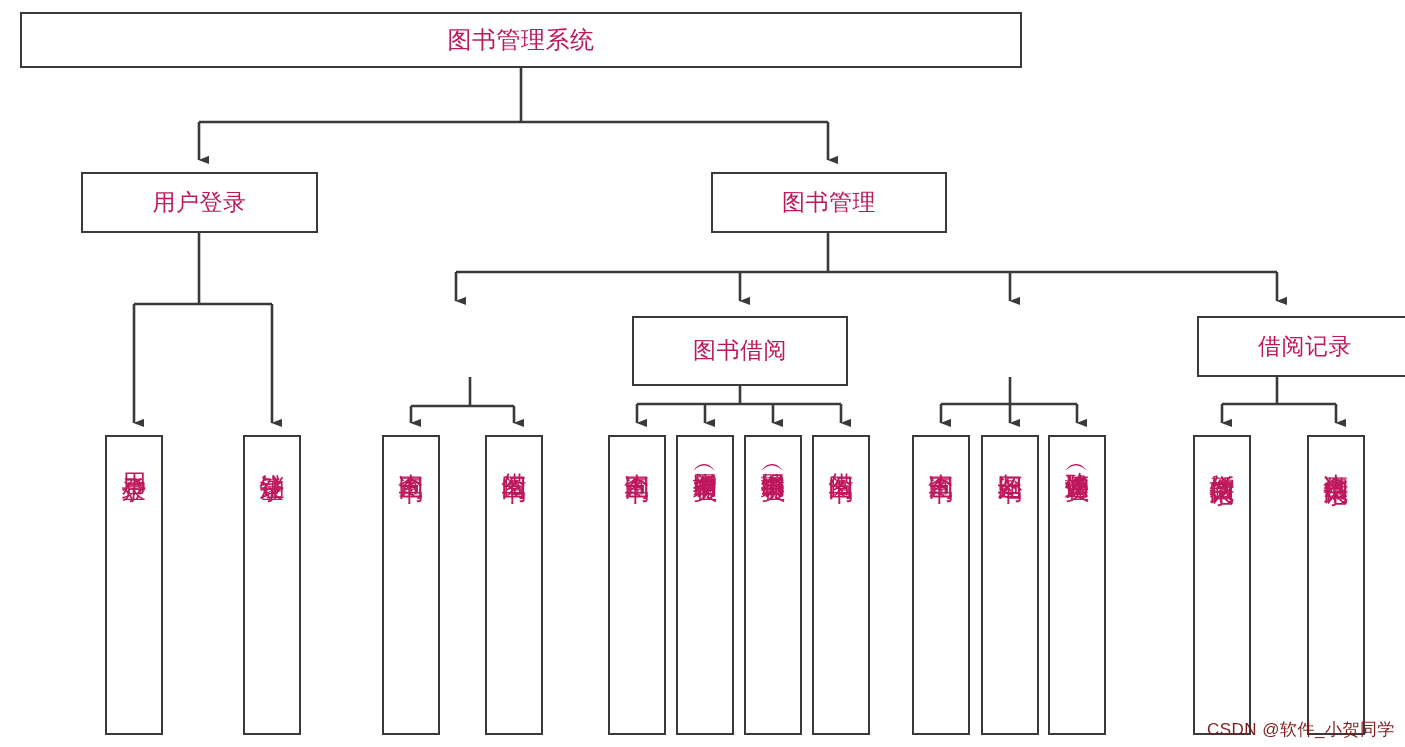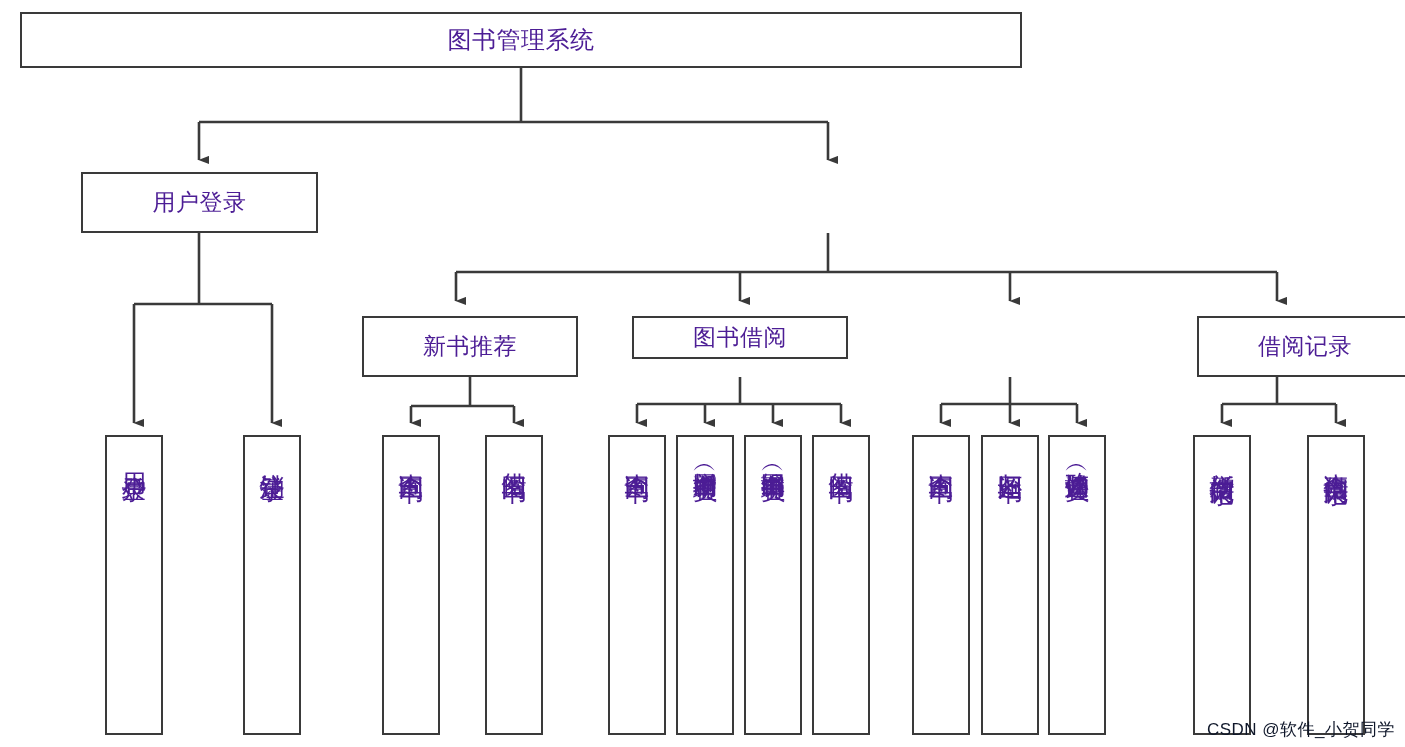--- a/index.html
+++ b/index.html
@@ -25,21 +25,21 @@
     height: 747px;
   }
   .node {
     position: absolute;
     box-sizing: border-box;
     background: #ffffff;
     border: 2.6px solid #3a3a3a;
     display: flex;
     align-items: center;
     justify-content: center;
-    color: #4c1d95;
+    color: #be185d;
   }
   .node-label {
     display: block;
     text-align: center;
     line-height: 1.12;
     white-space: nowrap;
   }
   .node.horizontal .node-label {
     font-size: 23px;
     letter-spacing: 0.5px;
@@ -62,21 +62,21 @@
   }
   .node.vertical.tall-text .node-label {
     font-size: 24px;
     letter-spacing: 1px;
   }
   #watermark {
     position: absolute;
     right: 10px;
     bottom: 6px;
     font-size: 17px;
-    color: #0f172a;
+    color: #7f1d1d;
     letter-spacing: 0.5px;
     white-space: nowrap;
     pointer-events: none;
   }
 </style>
 </head>
 <body>
 
 <div id="diagram-root">
 
@@ -132,26 +132,26 @@
   </svg>
 
   <div class="node root horizontal" style="left:20px; top:12px; width:1002px; height:56px;">
     <span class="node-label">图书管理系统</span>
   </div>
 
   <div class="node horizontal" style="left:81px; top:172px; width:237px; height:61px;">
     <span class="node-label">用户登录</span>
   </div>
 
-
-  <div class="node horizontal" style="left:362px; top:316px; width:216px; height:61px;">
-    <span class="node-label">新书推荐</span>
-  </div>
-
-  <div class="node horizontal" style="left:632px; top:316px; width:216px; height:43px;">
+  <div class="node horizontal" style="left:711px; top:172px; width:236px; height:61px;">
+    <span class="node-label">图书管理</span>
+  </div>
+
+
+  <div class="node horizontal" style="left:632px; top:316px; width:216px; height:70px;">
     <span class="node-label">图书借阅</span>
   </div>
 
 
   <div class="node horizontal" style="left:1172px; top:316px; width:216px; height:61px;margin-left:25px;">
     <span class="node-label">借阅记录</span>
   </div>
 
   <div class="node vertical" style="left:105px; top:435px; width:58px; height:300px;">
     <span class="node-label">用户登录</span>

